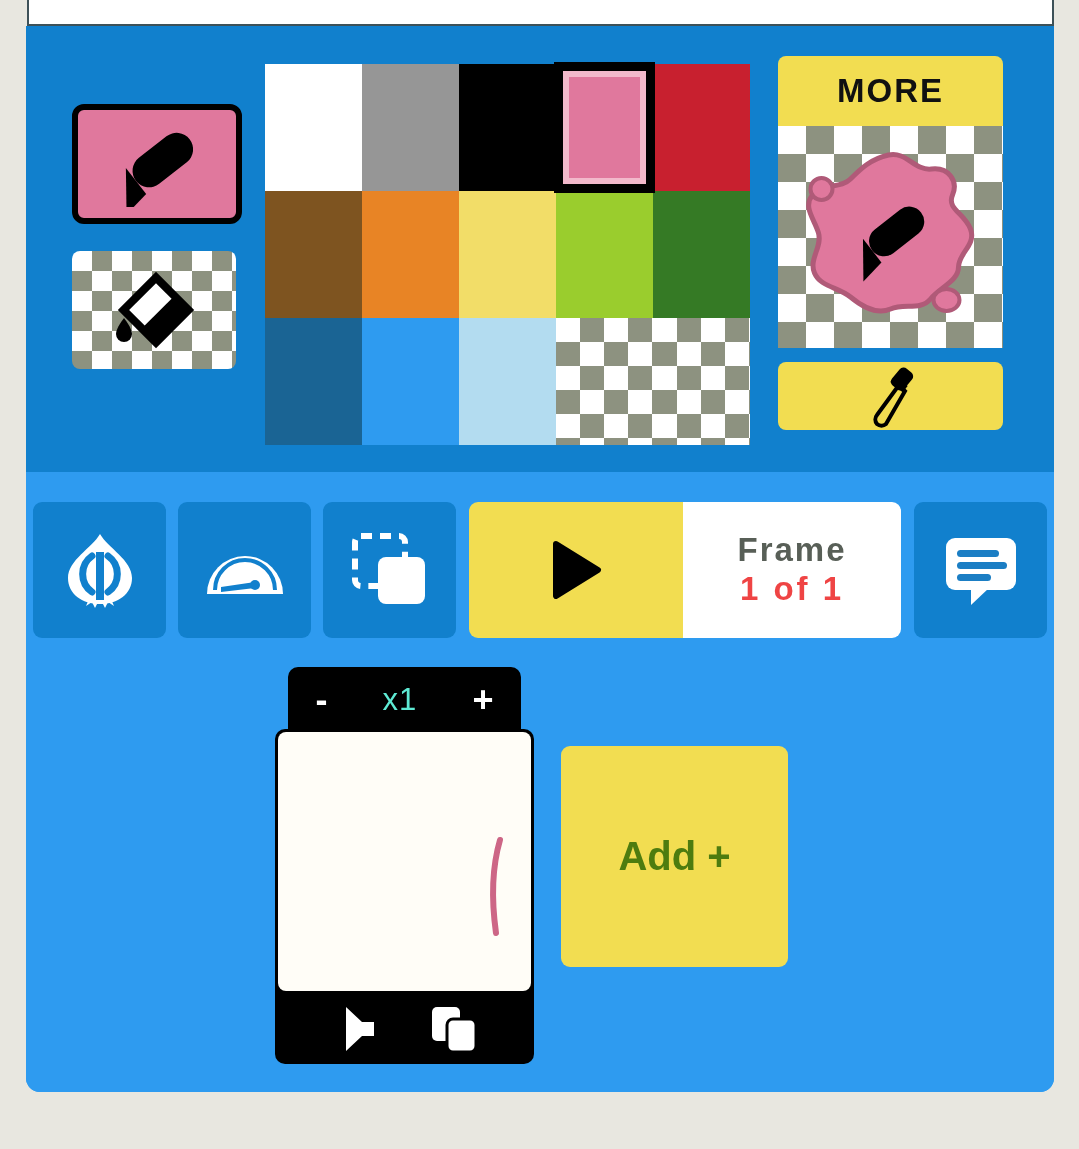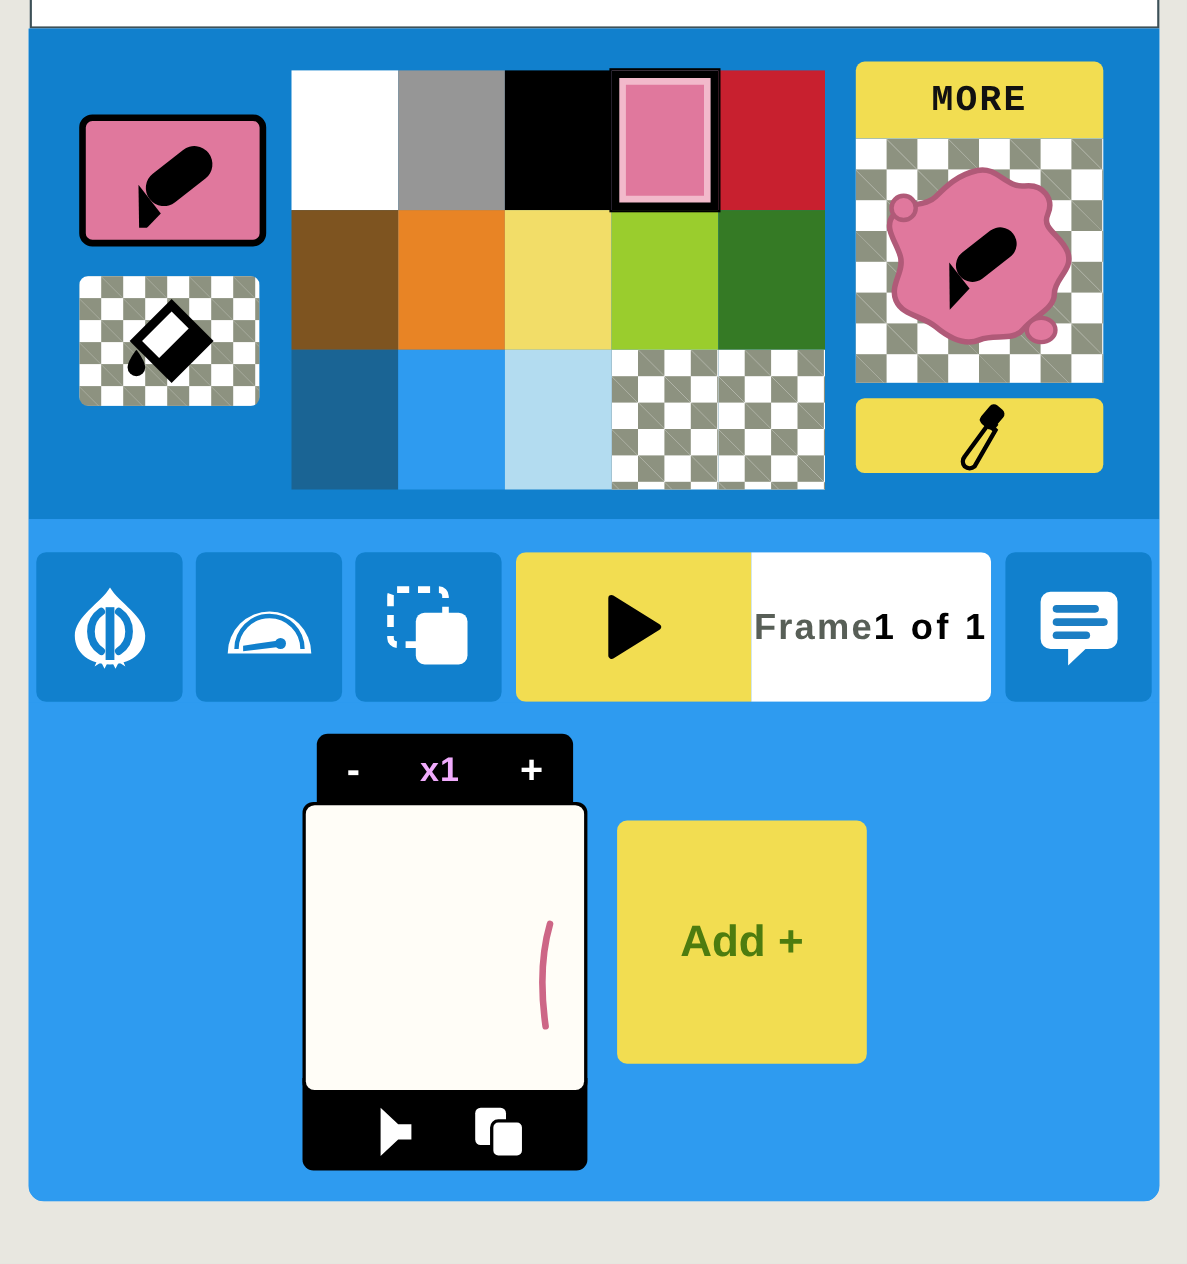--- a/index.html
+++ b/index.html
@@ -96,21 +96,21 @@
     background-size: 48px 48px;
     background-position: 0 0, 24px 24px;
   }
   .swatch.selected {
     box-shadow: 0 0 0 7px #000 inset, 0 0 0 13px #f2b9cb inset;
     z-index: 3;
     outline: 2px solid #000;
   }
 
   
-  #more-col { position: absolute; left: 752px; top: 30px; width: 267px; font-family: Liberation Mono, monospace; }
+  #more-col { position: absolute; left: 752px; top: 30px; width: 267px; }
   #more-button {
     width: 225px; height: 70px;
     background: #f2dd51;
     border-radius: 8px 8px 0 0;
     display: flex; align-items: center; justify-content: center;
   }
   #more-label {
     font-size: 33px; font-weight: bold; color: #111;
     letter-spacing: 2px;
   }
@@ -161,27 +161,27 @@
   }
   #play-button {
     width: 214px; height: 136px;
     background: #f2dd51;
     display: flex; align-items: center; justify-content: center;
   }
   #frame-readout {
     flex: 1;
     background: #ffffff;
     display: flex;
-    flex-direction: row;
+    flex-direction: column;
     align-items: center;
     justify-content: center;
     line-height: 1.18;
   }
   #frame-word { font-size: 33px; font-weight: bold; color: #585f57; letter-spacing: 2px; }
-  #frame-count { font-size: 33px; font-weight: bold; color: #000000; letter-spacing: 3px; }
+  #frame-count { font-size: 33px; font-weight: bold; color: #ef4444; letter-spacing: 3px; }
 
   #btn-comment {
     position: absolute;
     left: 888px; top: 30px;
     width: 133px; height: 136px;
     background: #1180cd;
     border-radius: 9px;
   }
 
   
@@ -206,21 +206,21 @@
     display: flex;
     align-items: center;
     justify-content: space-around;
     position: relative;
     z-index: 2;
   }
   .zoom-btn {
     color: #fff; font-size: 36px; font-weight: bold;
     line-height: 1;
   }
-  #zoom-level { color: #f0abfc; font-size: 31px; font-weight: bold; letter-spacing: 1px; }
+  #zoom-level { color: #5eead4; font-size: 31px; font-weight: normal; letter-spacing: 1px; }
 
   #frame-thumb-wrap {
     width: 259px; height: 265px;
     background: #000;
     border-radius: 10px;
     position: relative;
     margin-top: -4px;
     z-index: 3;
   }
   #frame-thumb {

